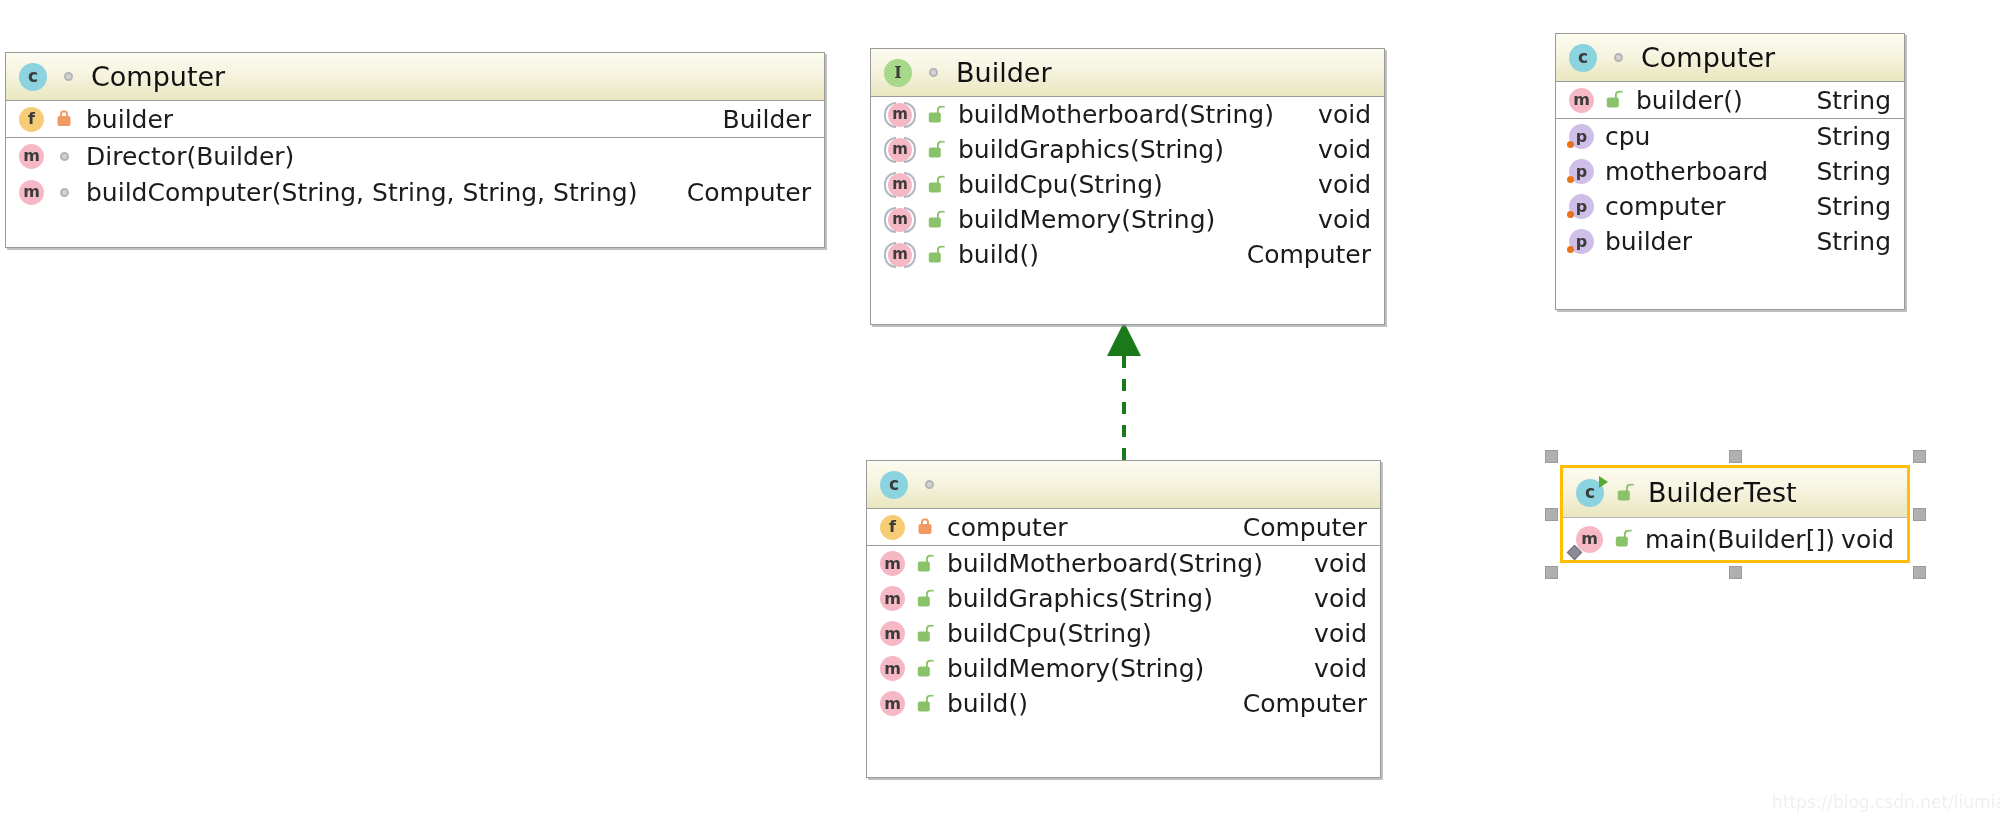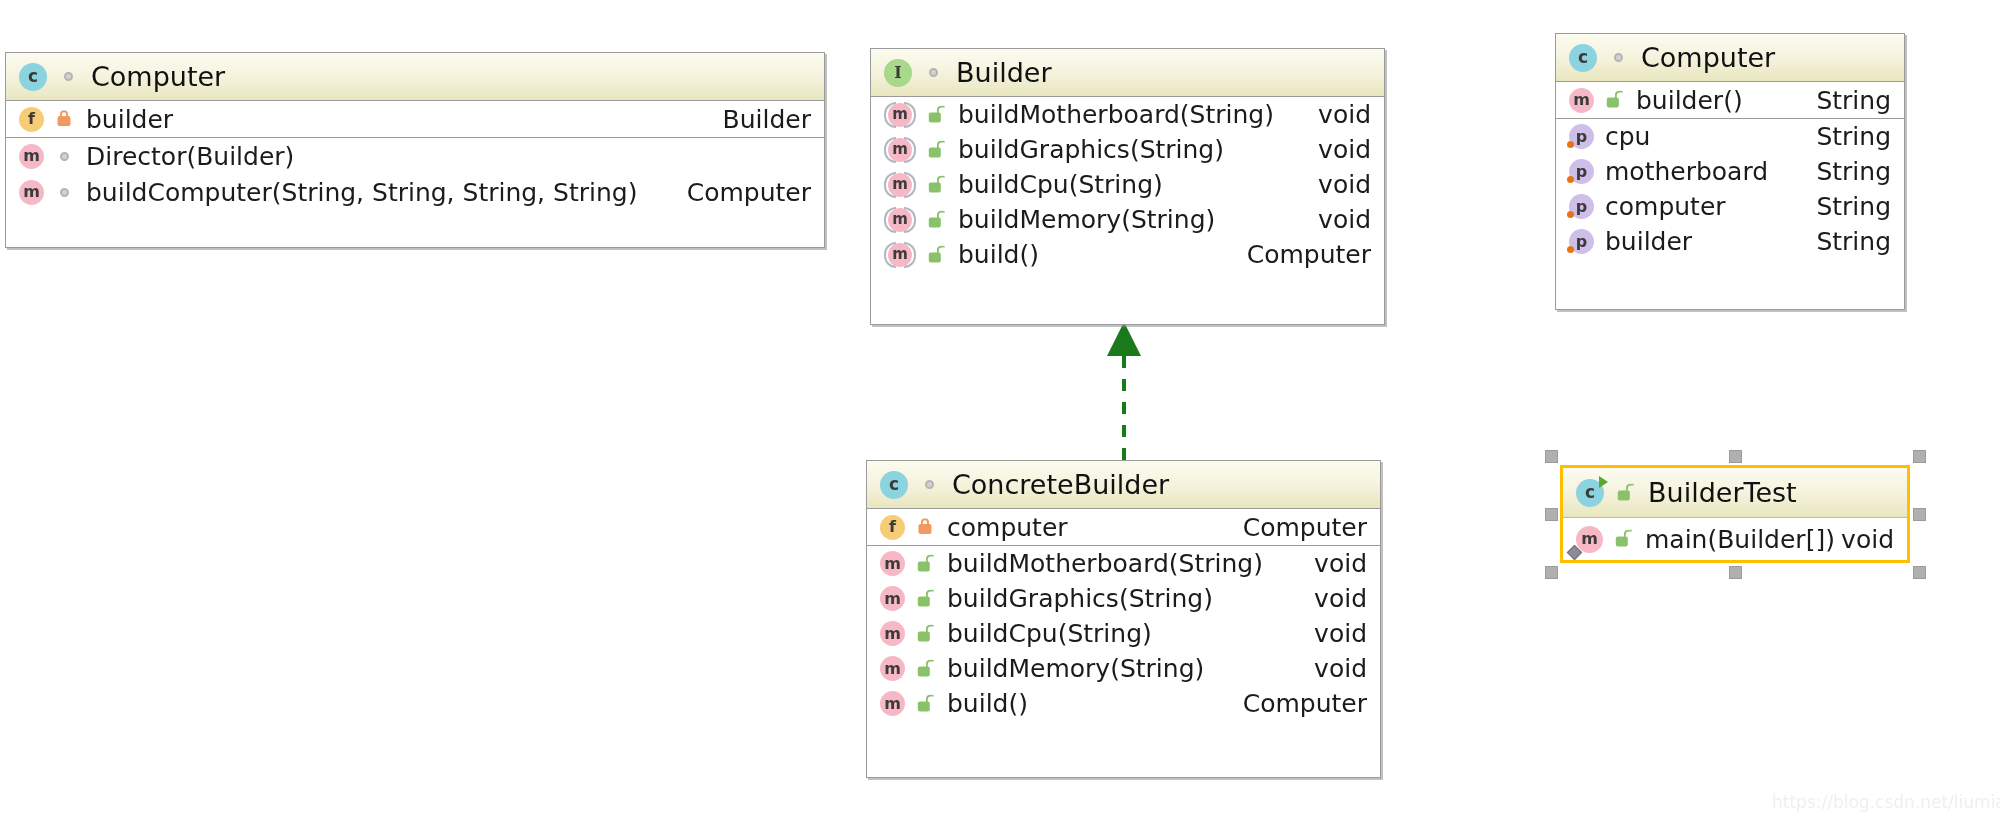--- a/index.html
+++ b/index.html
@@ -358,21 +358,20 @@
         <span class="row-type" style="font-size:25px;">String</span>
       </div>
     </div>
   </div>
 
   <div class="umlbox" id="box-concretebuilder" style="left:866px;top:460px;width:515px;height:318px;">
 
     <div class="uml-header" style="height:48px;padding-left:13px;">
       <span class="kindicon kind-c" style="width:28px;height:28px;font-size:17px;">c</span>
       <span class="vis vis-pkg" style="width:18px;height:24px;margin-left:12px;"></span>
-      <span class="hdr-title" style="font-size:27px;margin-left:14px;">ConcreteBuilder</span>
     </div>
 
     <div class="uml-section">
       <div class="uml-row" style="height:36px;padding:0 13px;">
         <span class="kindicon kind-f" style="width:25px;height:25px;font-size:16px;">f</span>
         <span class="vis vis-private" style="width:18px;height:24px;margin-left:11px;">
           <span class="lock-shackle"></span>
             <span class="lock-body"></span>
         </span>
         <span class="row-label" style="font-size:25px;margin-left:13px;">computer</span>

